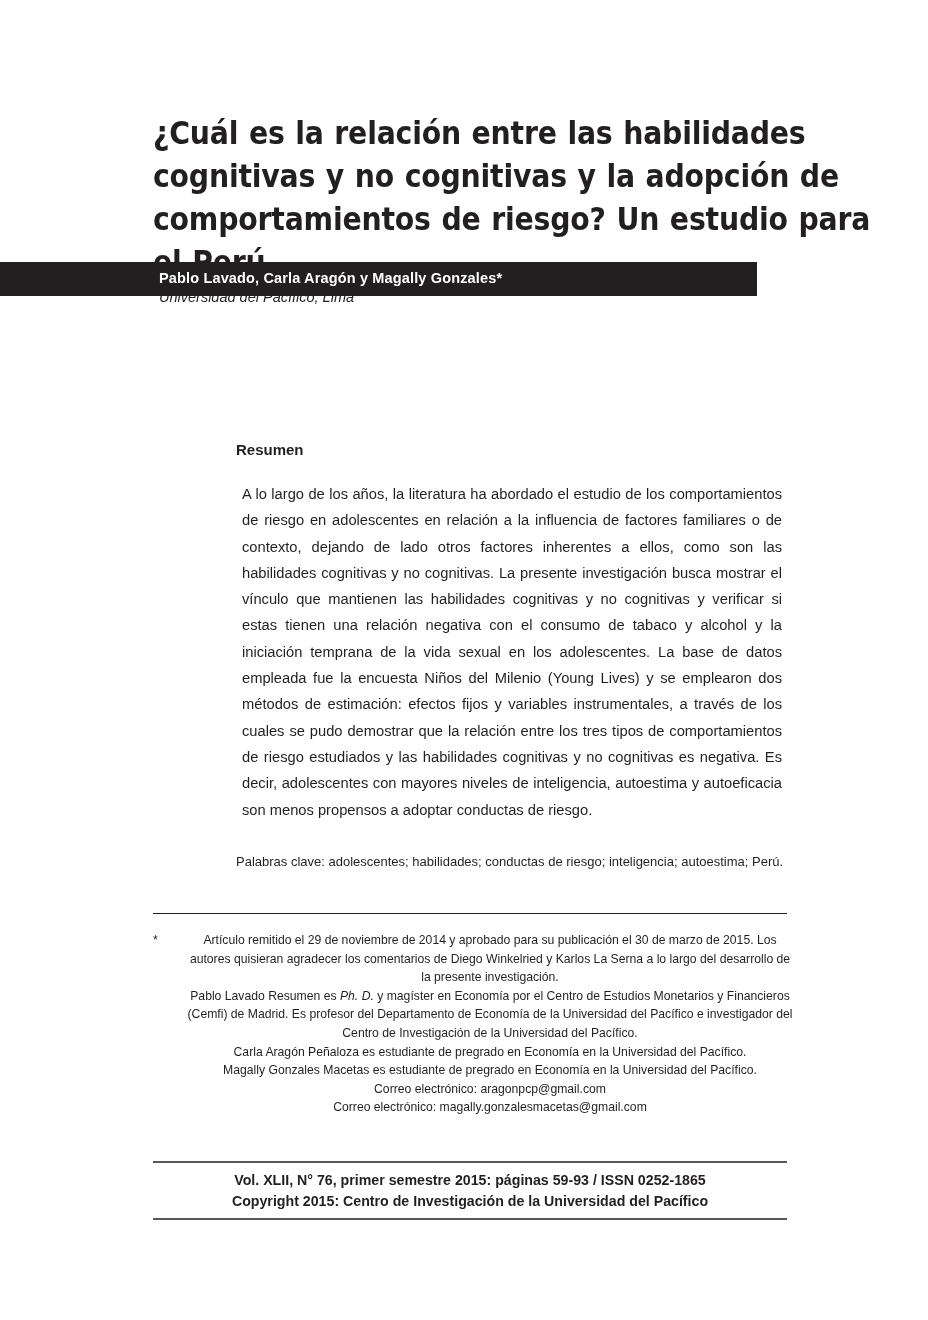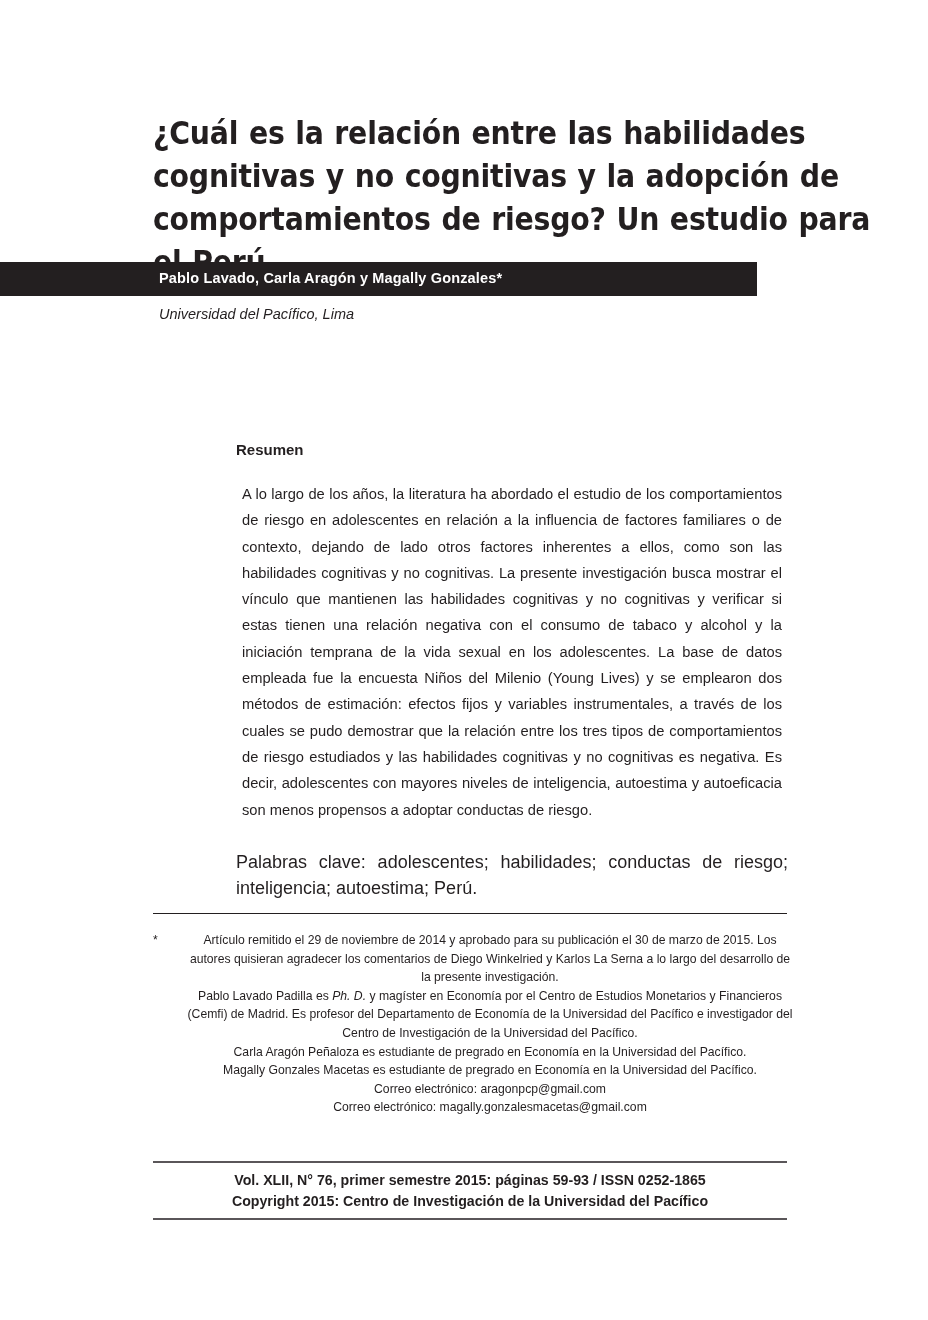--- a/index.html
+++ b/index.html
@@ -56,21 +56,21 @@
     color: #ffffff;
     font-size: 14.5px;
     font-weight: bold;
     letter-spacing: 0.15px;
     white-space: nowrap;
   }
 
   .affiliation {
     position: absolute;
     left: 159px;
-    top: 306px;
+    top: 289px;
     font-size: 14.5px;
     font-style: italic;
     color: #231f20;
   }
 
   
   .abstract-block {
     position: absolute;
     left: 236px;
     top: 425px;
@@ -84,21 +84,21 @@
   }
   .abstract-text {
     font-size: 14.7px;
     line-height: 26.3px;
     text-align: justify;
     margin: 6px;
     color: #231f20;
     hyphens: none;
   }
   .keywords {
-    font-size: 18px;
+    font-size: 13px;
     line-height: 26.3px;
     text-align: justify;
     margin: 26px 0 0 0;
     color: #231f20;
   }
 
   
   .footnote-rule {
     position: absolute;
     left: 153px;
@@ -188,21 +188,21 @@
     <p class="keywords">Palabras clave: adolescentes; habilidades; conductas de riesgo; inteligencia; autoestima; Perú.</p>
   </div>
 
   <div class="footnote-rule"></div>
 
   <div class="footnotes">
     <div class="fn-row">
       <div class="fn-marker">*</div>
       <div class="fn-body">
         <p class="fn-para">Artículo remitido el 29 de noviembre de 2014 y aprobado para su publicación el 30 de marzo de 2015. Los autores quisieran agradecer los comentarios de Diego Winkelried y Karlos La Serna a lo largo del desarrollo de la presente investigación.</p>
-        <p class="fn-para"><span>Pablo Lavado Padilla es </span><span class="fn-italic">Ph. D.</span><span> y magíster en Economía por el Centro de Estudios Monetarios y Financieros (Cemfi) de Madrid. Es profesor del Departamento de Economía de la Universidad del Pacífico e investigador del Centro de Investigación de la Universidad del Pacífico.</span></p>
+        <p class="fn-para"><span>Pablo Lavado Resumen es </span><span class="fn-italic">Ph. D.</span><span> y magíster en Economía por el Centro de Estudios Monetarios y Financieros (Cemfi) de Madrid. Es profesor del Departamento de Economía de la Universidad del Pacífico e investigador del Centro de Investigación de la Universidad del Pacífico.</span></p>
         <p class="fn-para">Carla Aragón Peñaloza es estudiante de pregrado en Economía en la Universidad del Pacífico.</p>
         <p class="fn-para">Magally Gonzales Macetas es estudiante de pregrado en Economía en la Universidad del Pacífico.</p>
         <p class="fn-para">Correo electrónico: aragonpcp@gmail.com</p>
         <p class="fn-para">Correo electrónico: magally.gonzalesmacetas@gmail.com</p>
       </div>
     </div>
   </div>
 
   <div class="footer-rule-top"></div>
   <div class="footer-text">

